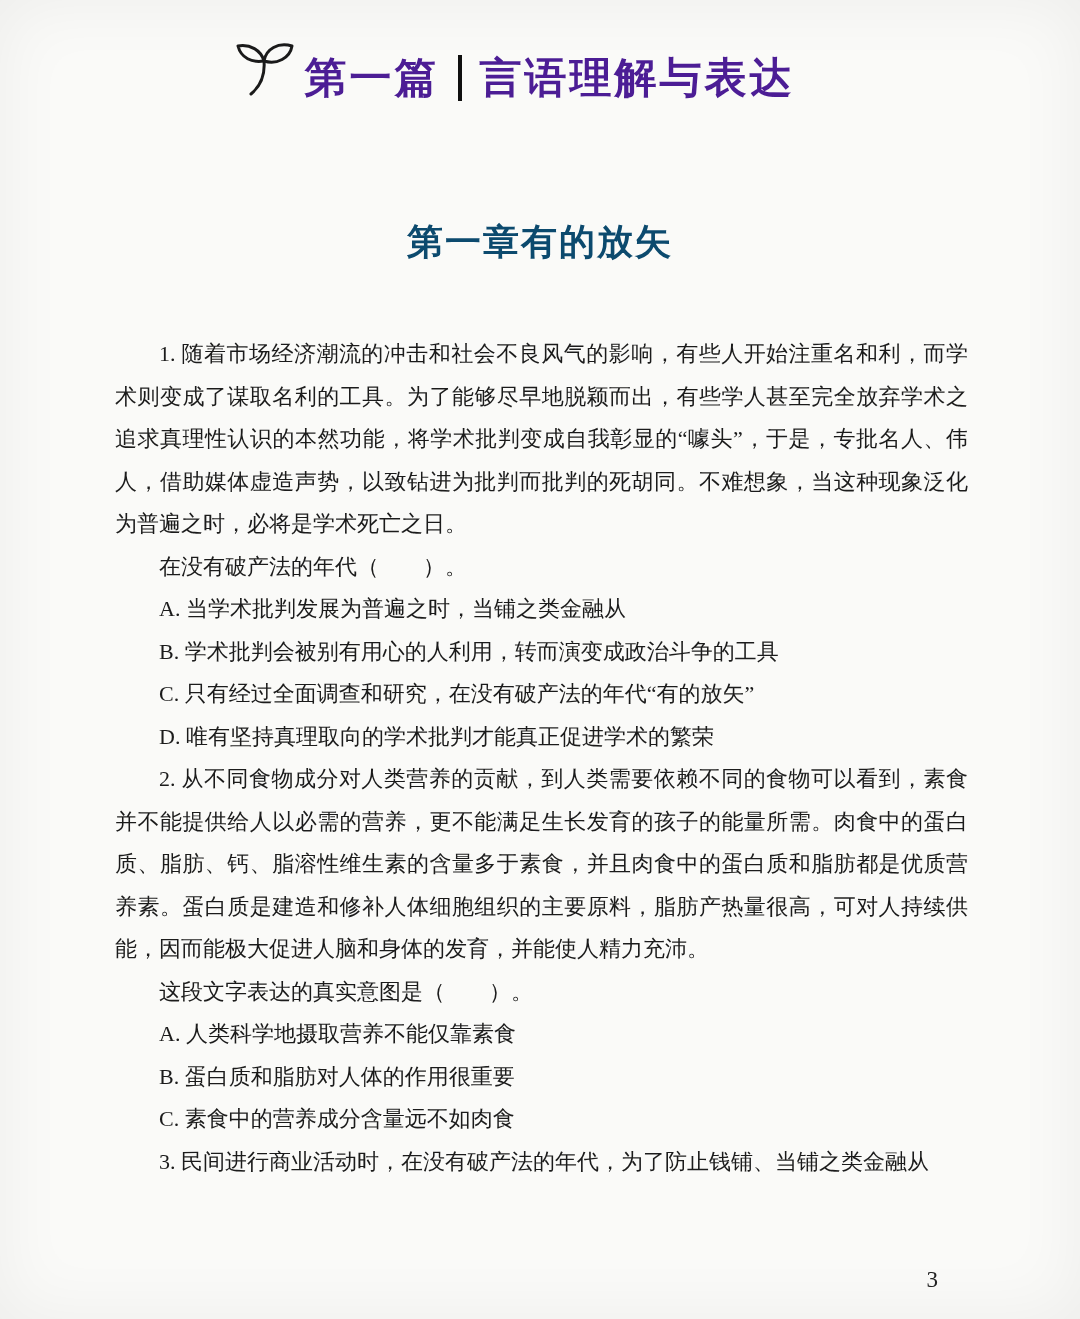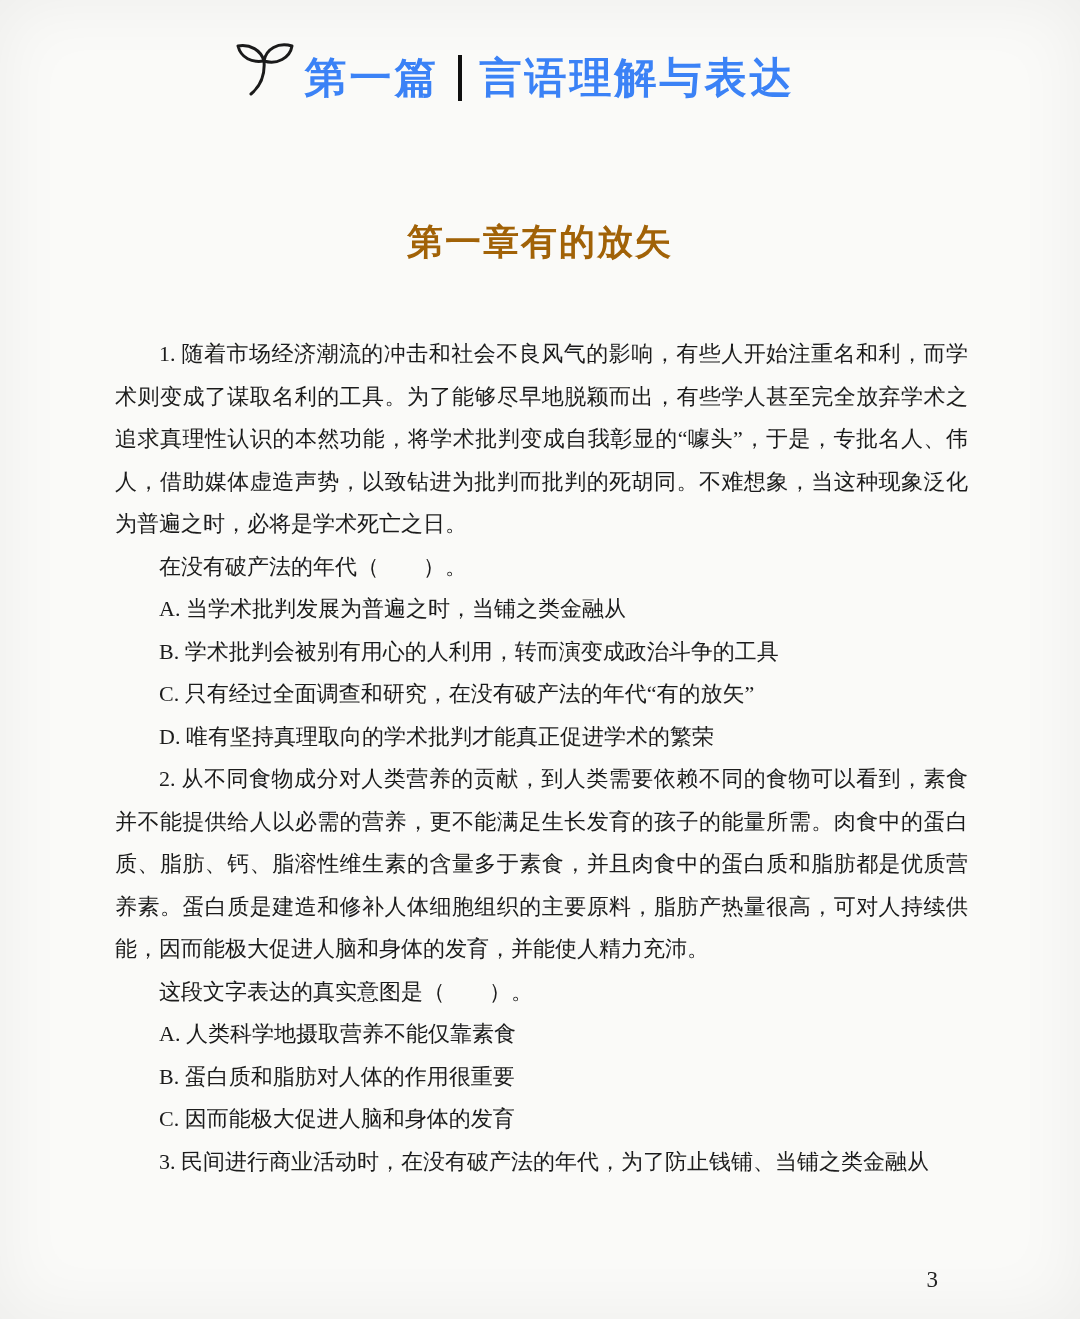--- a/index.html
+++ b/index.html
@@ -27,39 +27,39 @@
     margin-right: 8px;
     margin-top: -16px;
   }
   .part-title {
     display: flex;
     align-items: center;
     font-family: "Liberation Sans", "DejaVu Sans", sans-serif;
     font-weight: 700;
     font-size: 42px;
     letter-spacing: 3px;
-    color: #3b82f6;
+    color: #4c1d95;
     white-space: nowrap;
   }
   .vbar {
     display: inline-block;
     width: 4px;
     height: 46px;
     background: #101010;
     margin: 0 18px;
   }
   .chapter-title {
     margin-top: 112px;
     display: flex;
     justify-content: center;
     font-family: "Liberation Sans", "DejaVu Sans", sans-serif;
     font-weight: 700;
     font-size: 36px;
     letter-spacing: 2px;
-    color: #a16207;
+    color: #0c4a6e;
     white-space: nowrap;
   }
   .body-text {
     margin: 66px 112px 0 115px;
     font-size: 22px;
     line-height: 42.5px;
     color: #1b1b1b;
   }
   .stem {
     text-indent: 2em;
@@ -112,21 +112,21 @@
       <p class="option">B. 学术批判会被别有用心的人利用，转而演变成政治斗争的工具</p>
       <p class="option">C. 只有经过全面调查和研究，在没有破产法的年代“有的放矢”</p>
       <p class="option">D. 唯有坚持真理取向的学术批判才能真正促进学术的繁荣</p>
     </section>
 
     <section>
       <p class="stem">2. 从不同食物成分对人类营养的贡献，到人类需要依赖不同的食物可以看到，素食并不能提供给人以必需的营养，更不能满足生长发育的孩子的能量所需。肉食中的蛋白质、脂肪、钙、脂溶性维生素的含量多于素食，并且肉食中的蛋白质和脂肪都是优质营养素。蛋白质是建造和修补人体细胞组织的主要原料，脂肪产热量很高，可对人持续供能，因而能极大促进人脑和身体的发育，并能使人精力充沛。</p>
       <p class="prompt">这段文字表达的真实意图是（　　）。</p>
       <p class="option">A. 人类科学地摄取营养不能仅靠素食</p>
       <p class="option">B. 蛋白质和脂肪对人体的作用很重要</p>
-      <p class="option">C. 因而能极大促进人脑和身体的发育</p>
+      <p class="option">C. 素食中的营养成分含量远不如肉食</p>
     </section>
 
     <section>
       <p class="stem">3. 民间进行商业活动时，在没有破产法的年代，为了防止钱铺、当铺之类金融从</p>
     </section>
 
   </main>
 
   <div class="page-number">3</div>
 

